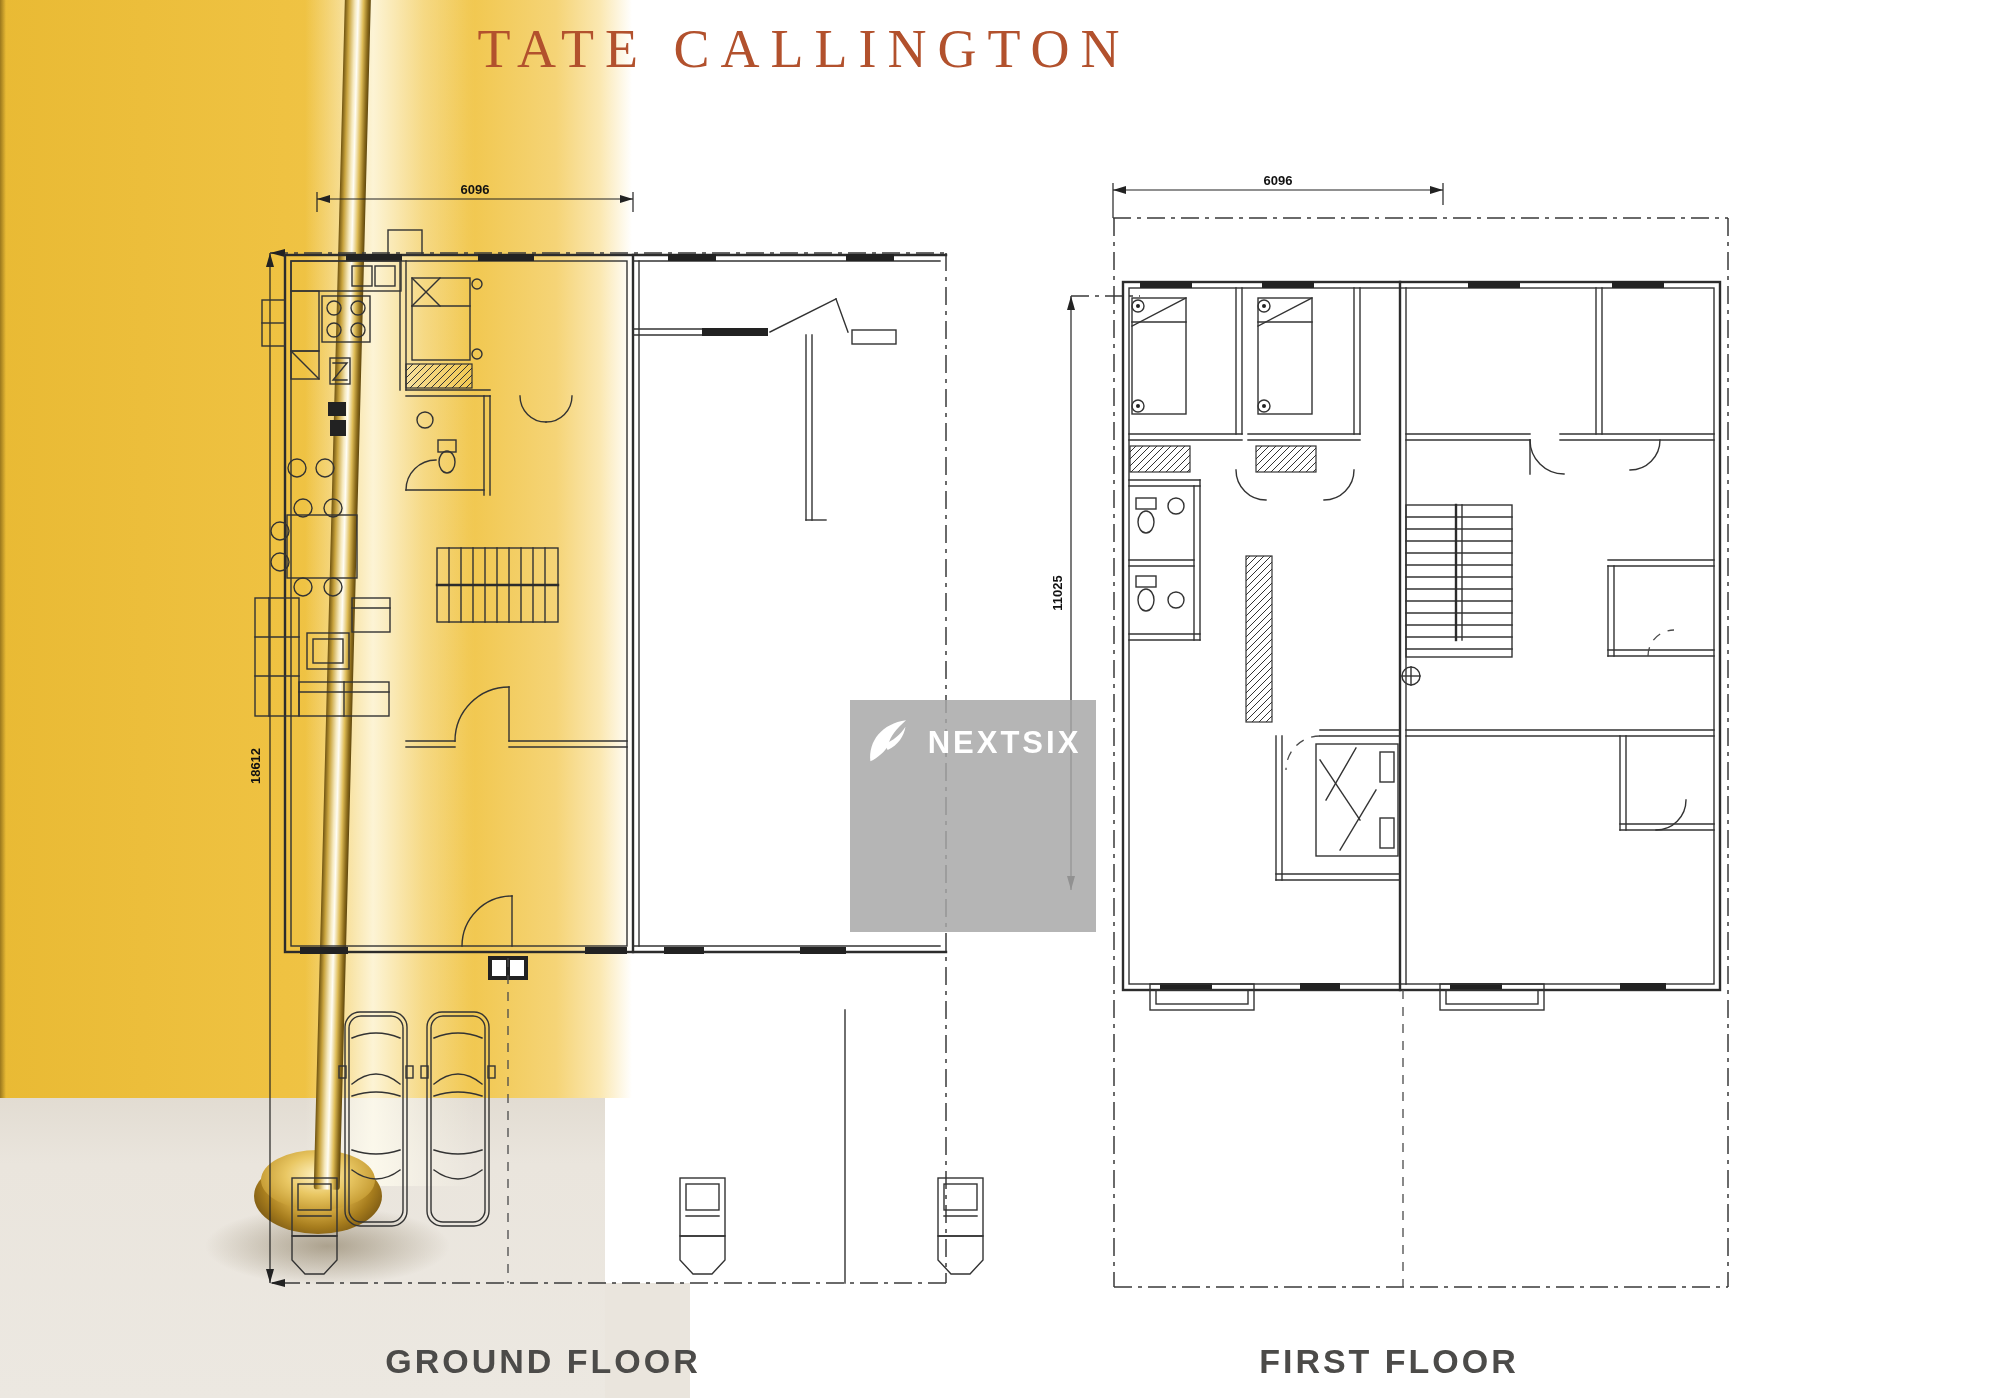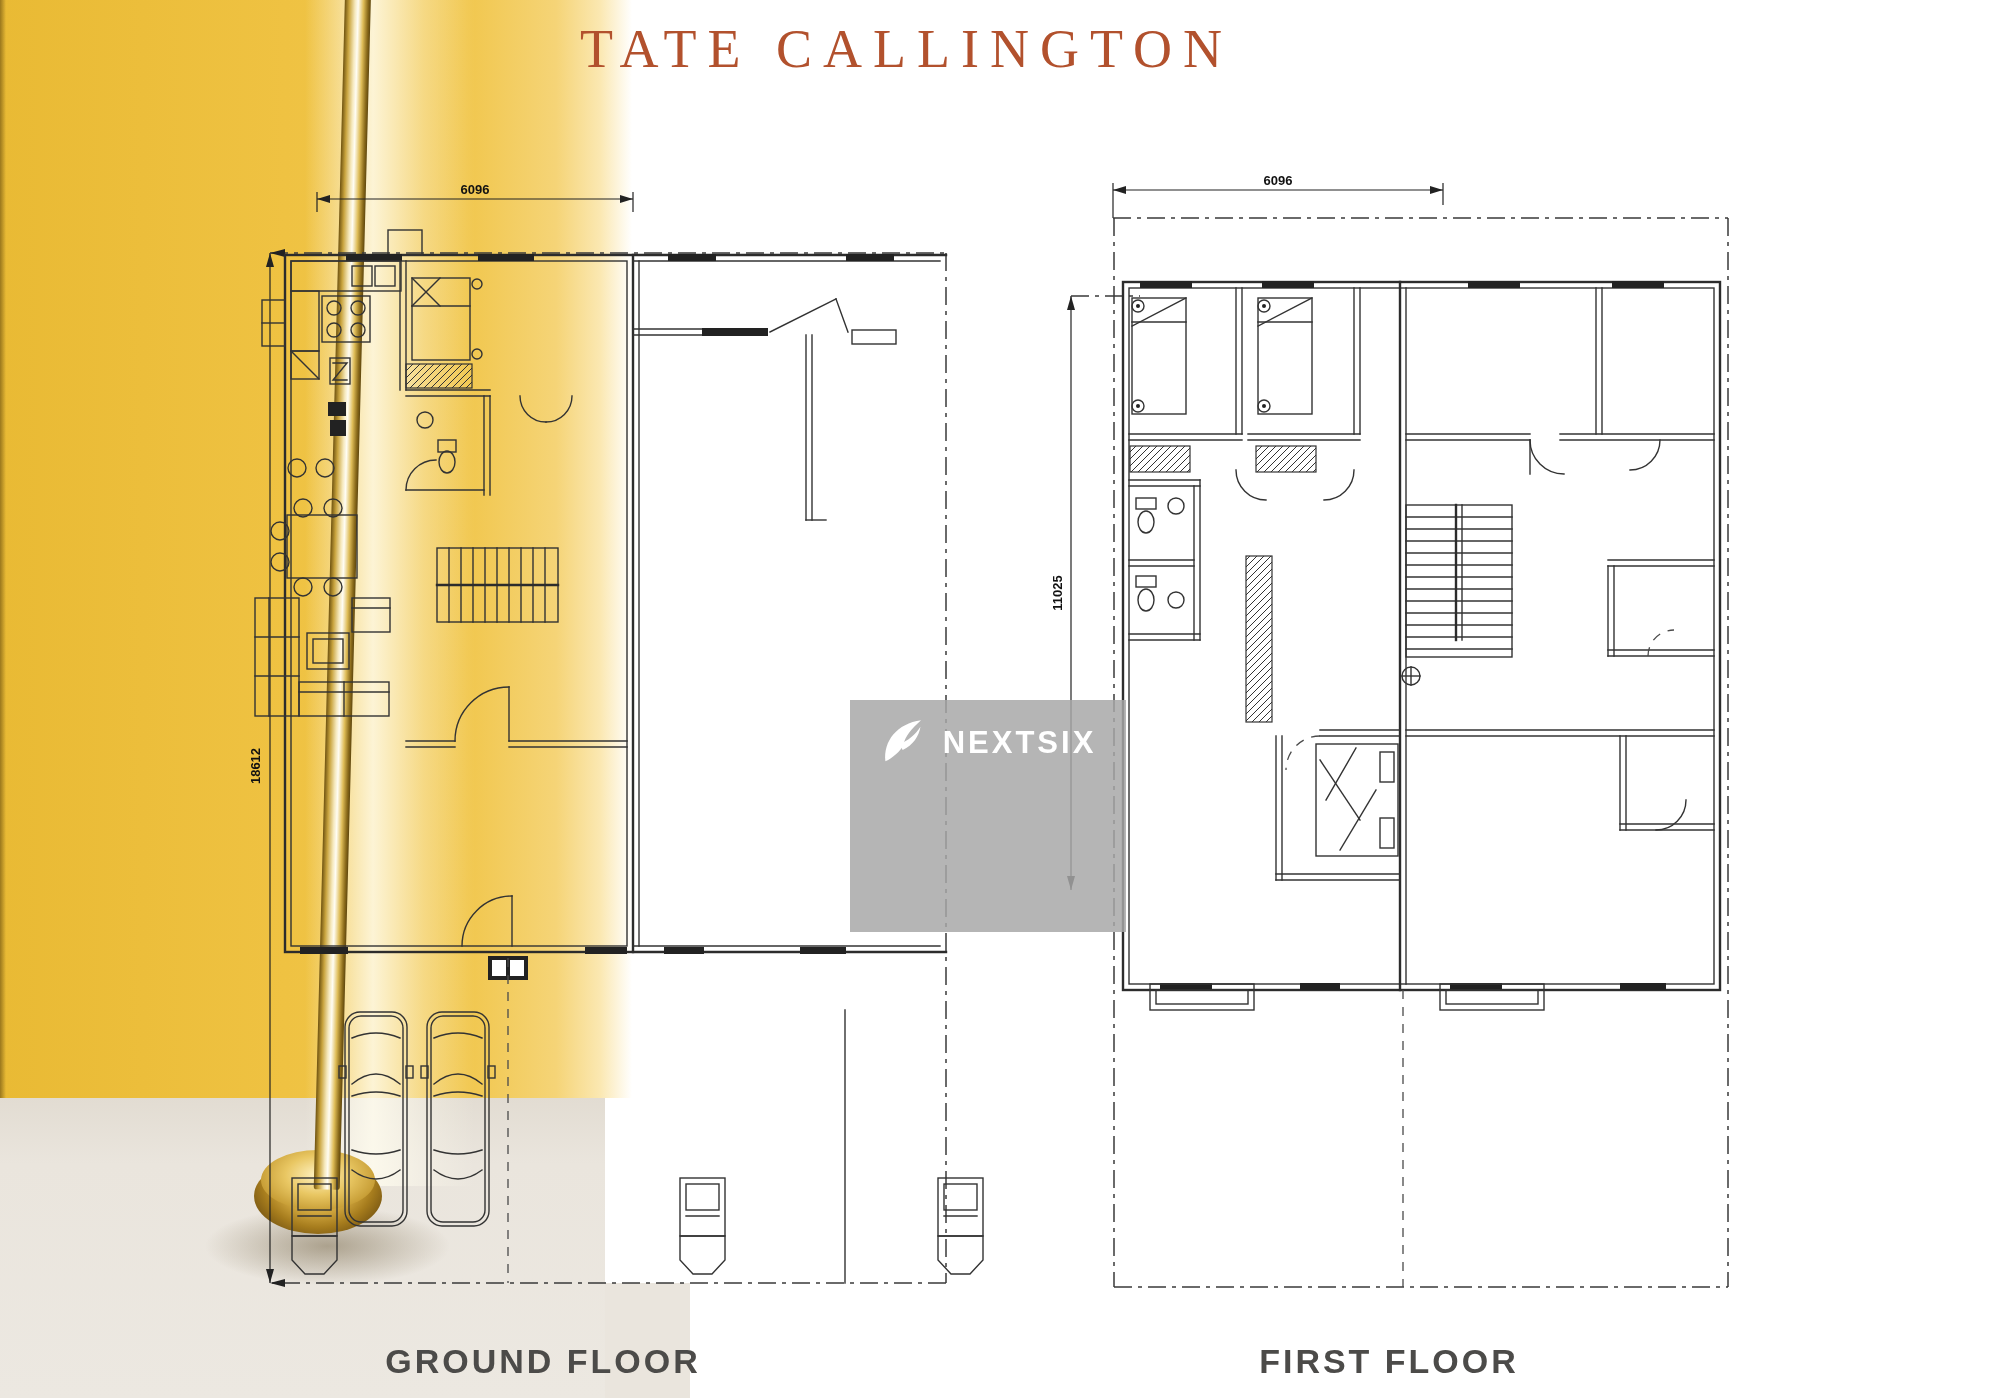--- a/index.html
+++ b/index.html
@@ -20,41 +20,41 @@
     transform:rotate(1.5deg);transform-origin:50% 0;
     background:linear-gradient(90deg,#6f5310 0%,#c9a43e 18%,#f6e9bd 40%,#fffdf4 52%,#dfbd58 72%,#8a6a1a 90%,#5f470e 100%);}
   .lamp-shadow{position:absolute;left:200px;top:1205px;width:255px;height:82px;border-radius:50%;
     background:radial-gradient(ellipse at 50% 50%,rgba(70,50,10,.38),rgba(70,50,10,0) 68%);}
   .lamp-base-rim{position:absolute;left:254px;top:1158px;width:128px;height:76px;border-radius:50%;
     background:radial-gradient(ellipse at 50% 30%,#f7dd8a 0%,#d9af45 38%,#a67c1d 62%,#6e4e10 85%,#53390b 100%);}
   .lamp-base-top{position:absolute;left:261px;top:1150px;width:114px;height:60px;border-radius:50%;
     background:radial-gradient(ellipse at 50% 42%,#fff3c4 0%,#e9c763 40%,#c59b33 75%,#9a731e 100%);}
 
   
-  .page-title{position:absolute;left:403px;top:18px;width:830px;text-align:right;
+  .page-title{position:absolute;left:389px;top:18px;width:830px;text-align:center;
     font-family:"Liberation Serif",serif;font-size:54px;font-weight:400;color:#b2512d;
     letter-spacing:11px;white-space:nowrap;}
   .floor-label{position:absolute;top:1342px;width:500px;text-align:center;
     font-size:34px;font-weight:600;color:#4c4b49;letter-spacing:3px;}
   .floor-label.ground{left:293px;}
   .floor-label.first{left:1139px;}
 
   
   svg.plan{position:absolute;}
   .s{stroke:#333;stroke-width:1.4;fill:none;stroke-linecap:square;}
   .s2{stroke:#2c2c2c;stroke-width:2.4;fill:none;stroke-linecap:square;}
   .blk{fill:#222;stroke:none;}
   .dsh{stroke:#4a4a4a;stroke-width:1.3;fill:none;stroke-dasharray:9 8;}
   .dd{stroke:#3a3a3a;stroke-width:1.5;fill:none;stroke-dasharray:18 6 4 6;}
   .dim{stroke:#222;stroke-width:1.2;fill:none;}
   .arr{fill:#222;stroke:none;}
   text.t{font:700 13px "Liberation Sans",sans-serif;fill:#111;}
 
   
-  .watermark{position:absolute;left:850px;top:700px;width:276px;height:232px;
+  .watermark{position:absolute;left:850px;top:700px;width:246px;height:232px;
     background:rgba(167,167,167,.84);color:#ffffff;text-align:center;}
   .wm-head{display:flex;align-items:center;justify-content:center;gap:9px;margin-top:16px;}
   .wm-brand{font-size:31px;font-weight:700;letter-spacing:3px;}
   .wm-line{font-size:35px;line-height:44px;font-weight:400;}
 </style>
 </head>
 <body>
 
 <div class="stage">
 

